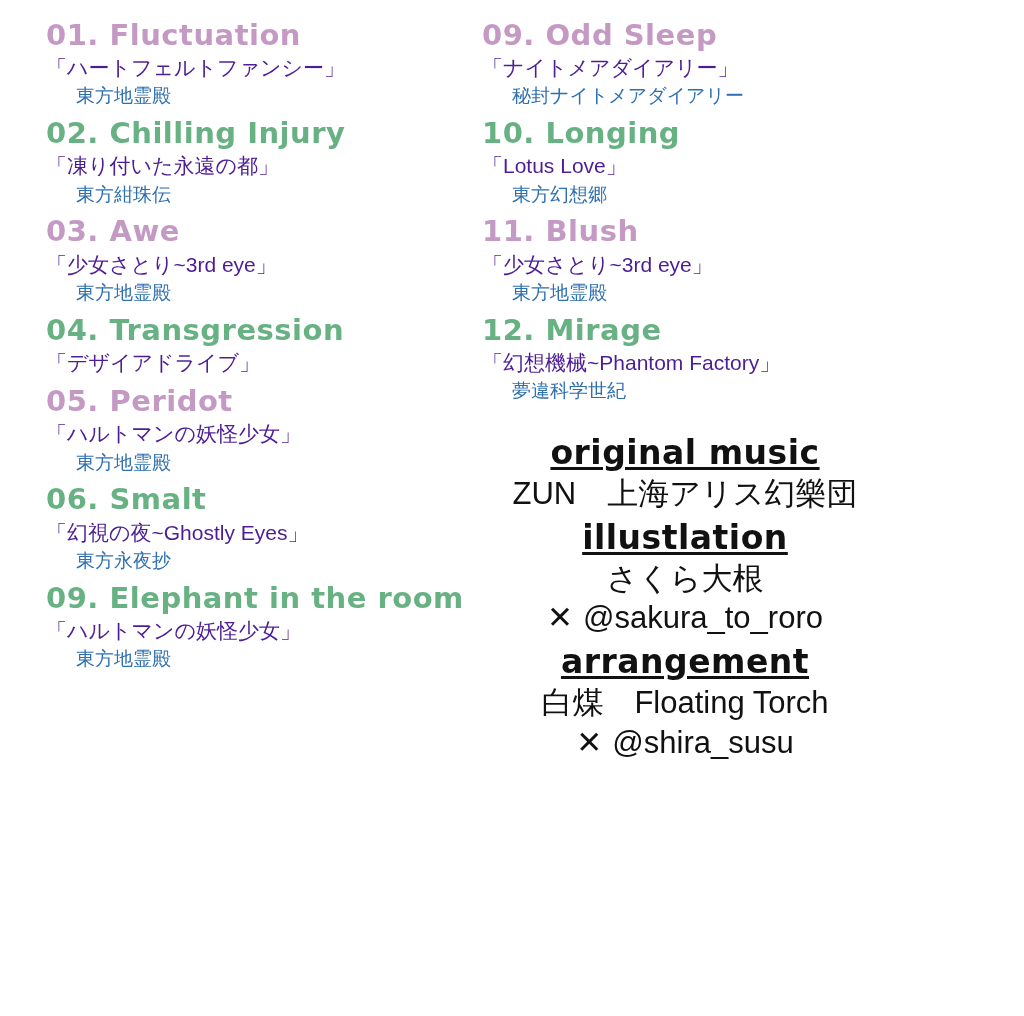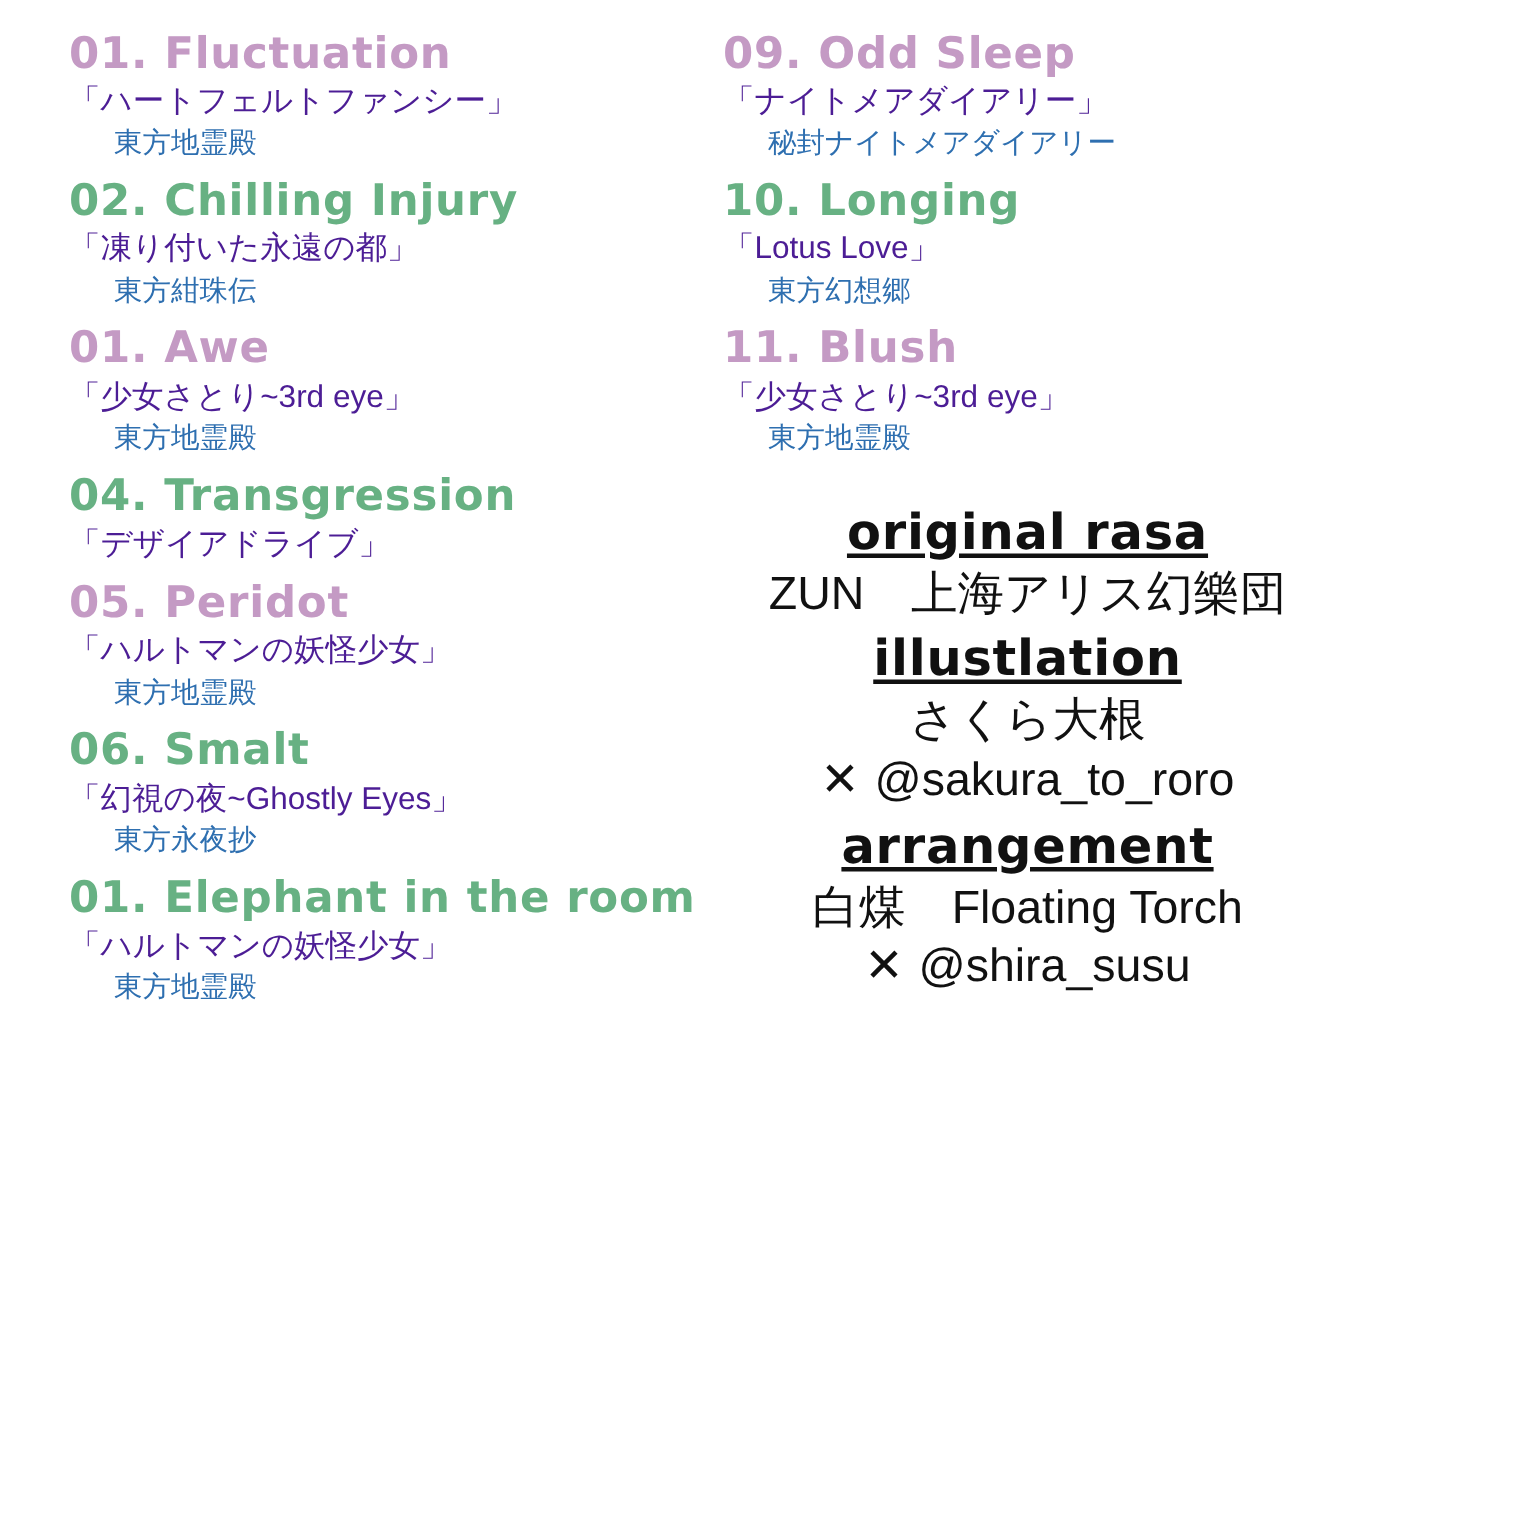--- a/index.html
+++ b/index.html
@@ -104,21 +104,21 @@
       <div class="track-album">東方地霊殿</div>
     </div>
 
     <div class="track">
       <div class="track-title c-green">02. Chilling Injury</div>
       <div class="track-source">「凍り付いた永遠の都」</div>
       <div class="track-album">東方紺珠伝</div>
     </div>
 
     <div class="track">
-      <div class="track-title c-pink">01. Awe</div>
+      <div class="track-title c-pink">03. Awe</div>
       <div class="track-source">「少女さとり~3rd eye」</div>
       <div class="track-album">東方地霊殿</div>
     </div>
 
     <div class="track">
       <div class="track-title c-green">04. Transgression</div>
       <div class="track-source">「デザイアドライブ」</div>
     </div>
 
     <div class="track">
@@ -128,21 +128,21 @@
     </div>
 
     <div class="track">
       <div class="track-title c-green">06. Smalt</div>
       <div class="track-source">「幻視の夜~Ghostly Eyes」</div>
       <div class="track-album">東方永夜抄</div>
     </div>
 
 
     <div class="track">
-      <div class="track-title c-green">01. Elephant in the room</div>
+      <div class="track-title c-green">09. Elephant in the room</div>
       <div class="track-source">「ハルトマンの妖怪少女」</div>
       <div class="track-album">東方地霊殿</div>
     </div>
 
   </div>
 
   <div class="column col-right">
 
     <div class="track">
       <div class="track-title c-pink">09. Odd Sleep</div>
@@ -155,24 +155,29 @@
       <div class="track-source">「Lotus Love」</div>
       <div class="track-album">東方幻想郷</div>
     </div>
 
     <div class="track">
       <div class="track-title c-pink">11. Blush</div>
       <div class="track-source">「少女さとり~3rd eye」</div>
       <div class="track-album">東方地霊殿</div>
     </div>
 
+    <div class="track">
+      <div class="track-title c-green">12. Mirage</div>
+      <div class="track-source">「幻想機械~Phantom Factory」</div>
+      <div class="track-album">夢違科学世紀</div>
+    </div>
 
     <div class="credits">
 
-      <div class="credit-heading">original rasa</div>
+      <div class="credit-heading">original music</div>
       <div class="credit-line">ZUN　上海アリス幻樂団</div>
 
       <div class="credit-heading">illustlation</div>
       <div class="credit-line">さくら大根</div>
       <div class="credit-line">
         <span class="xmark">✕</span><span>@sakura_to_roro</span>
       </div>
 
       <div class="credit-heading">arrangement</div>
       <div class="credit-line">白煤　Floating Torch</div>

